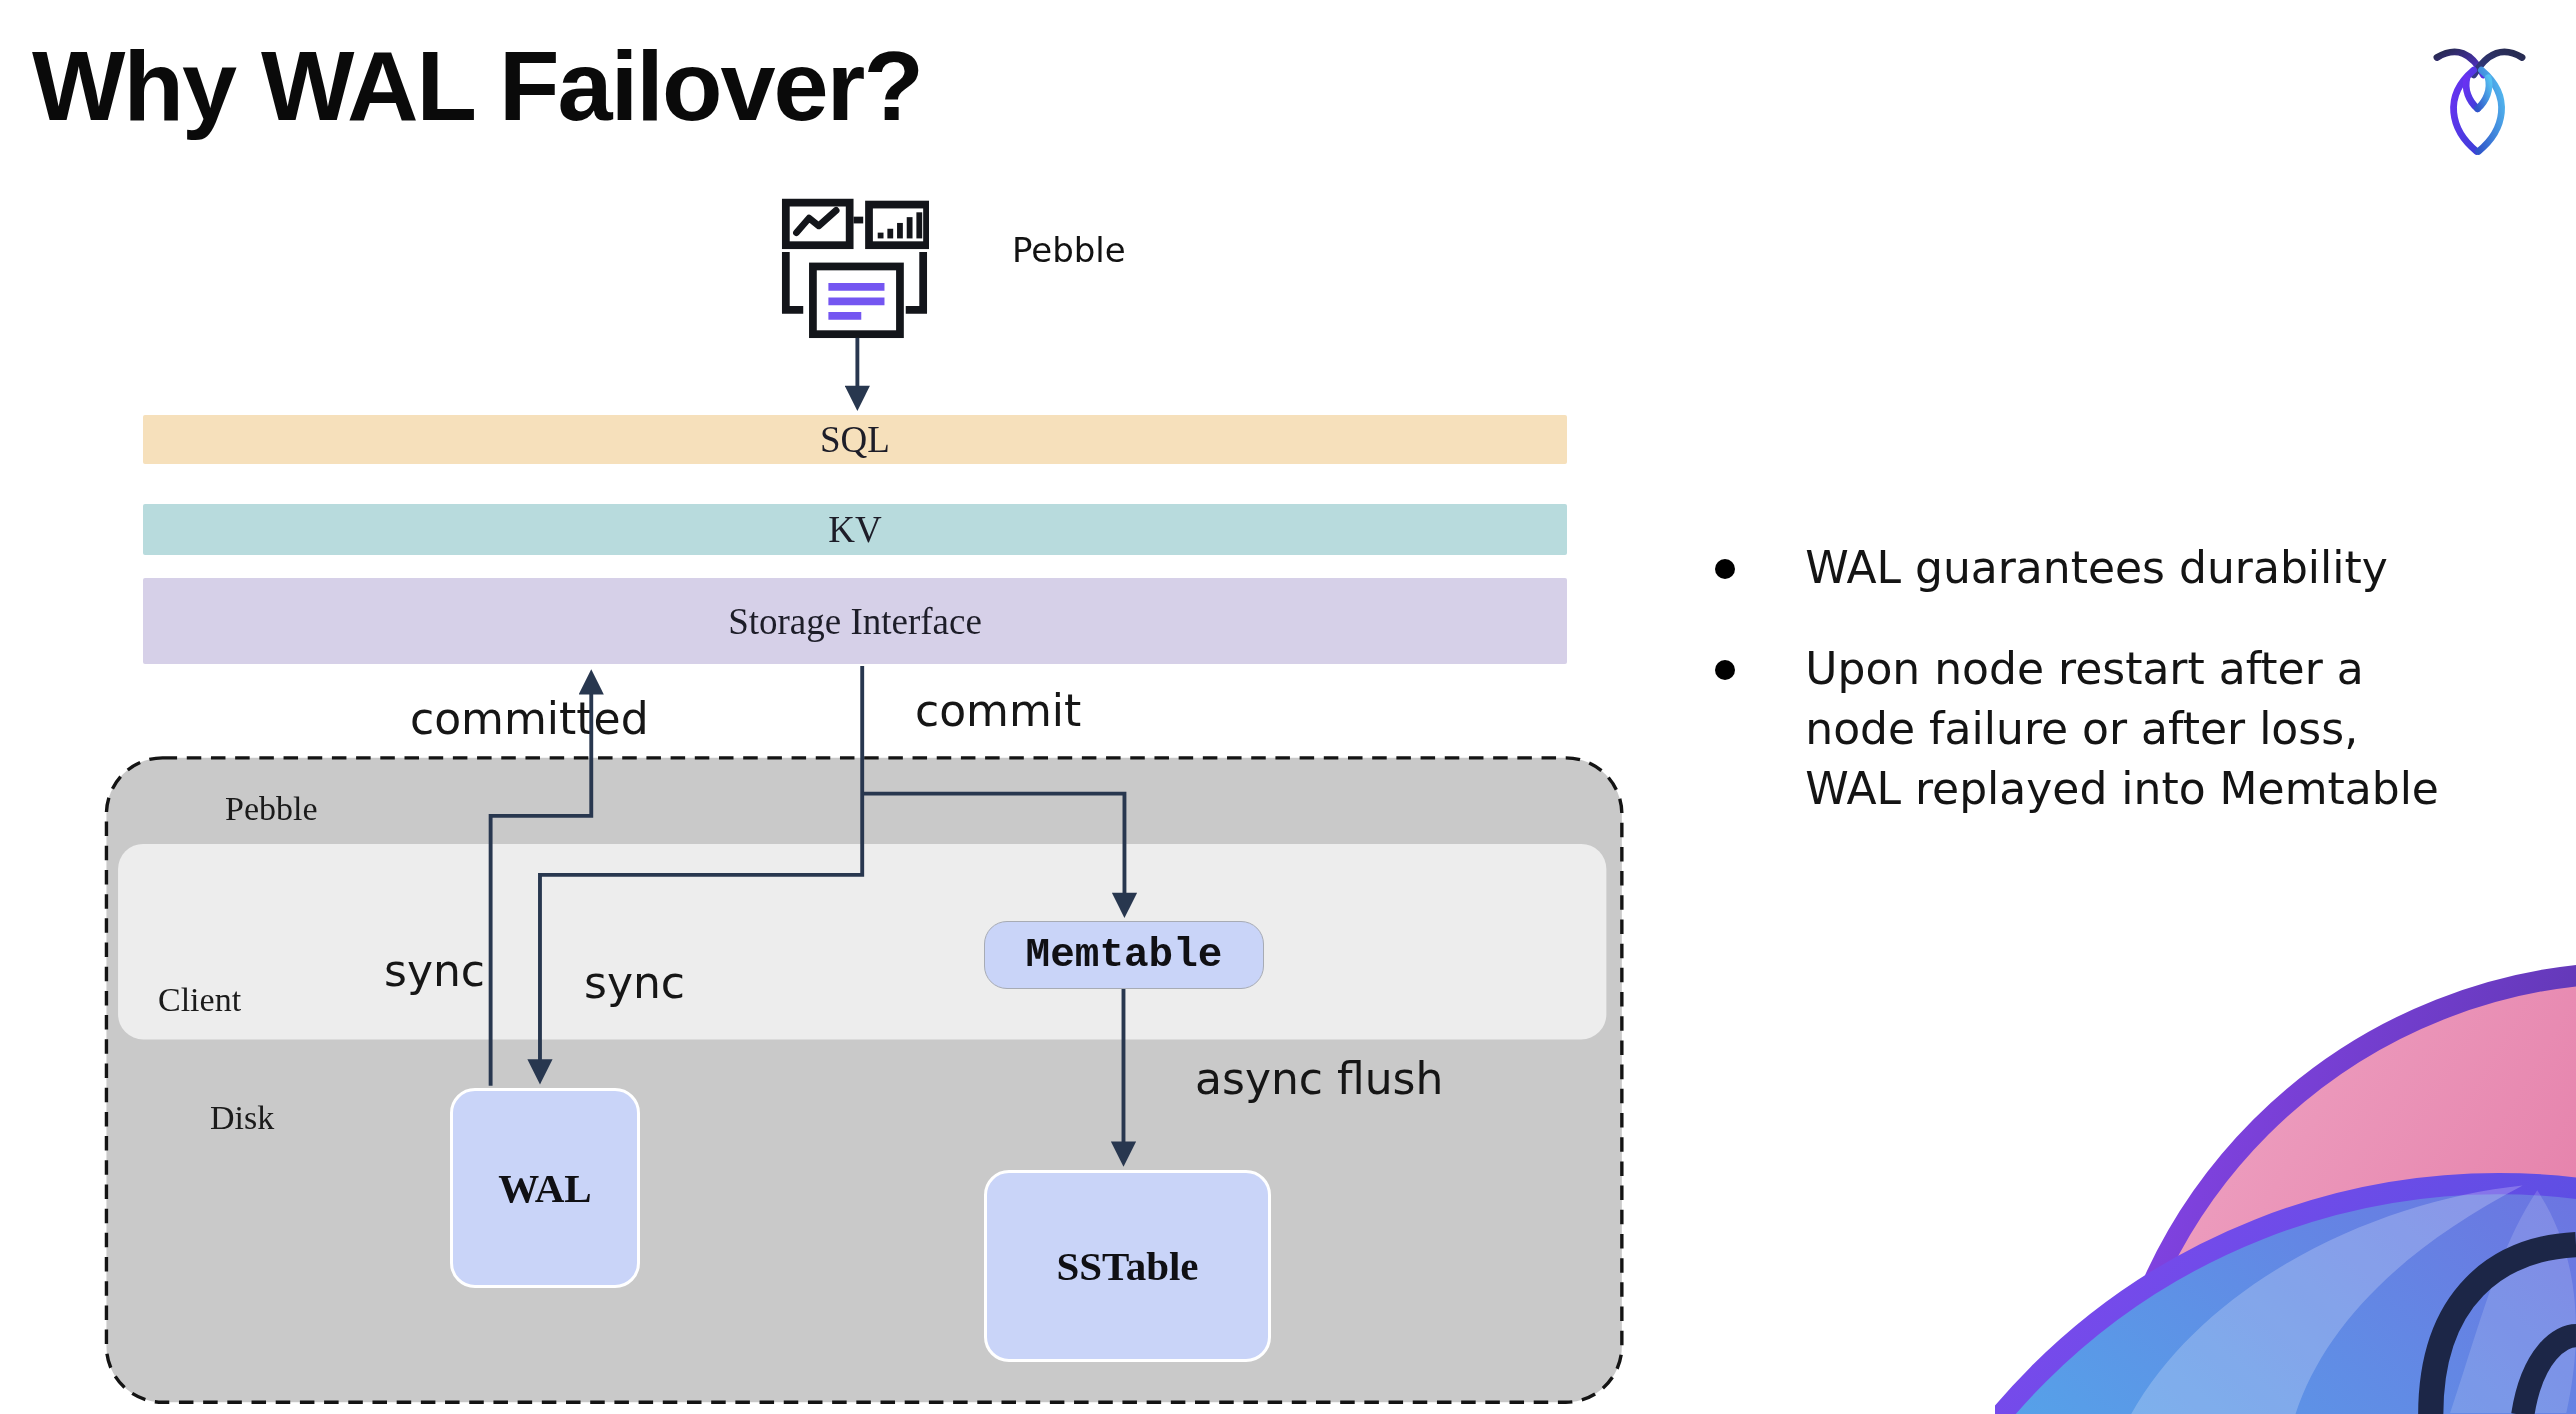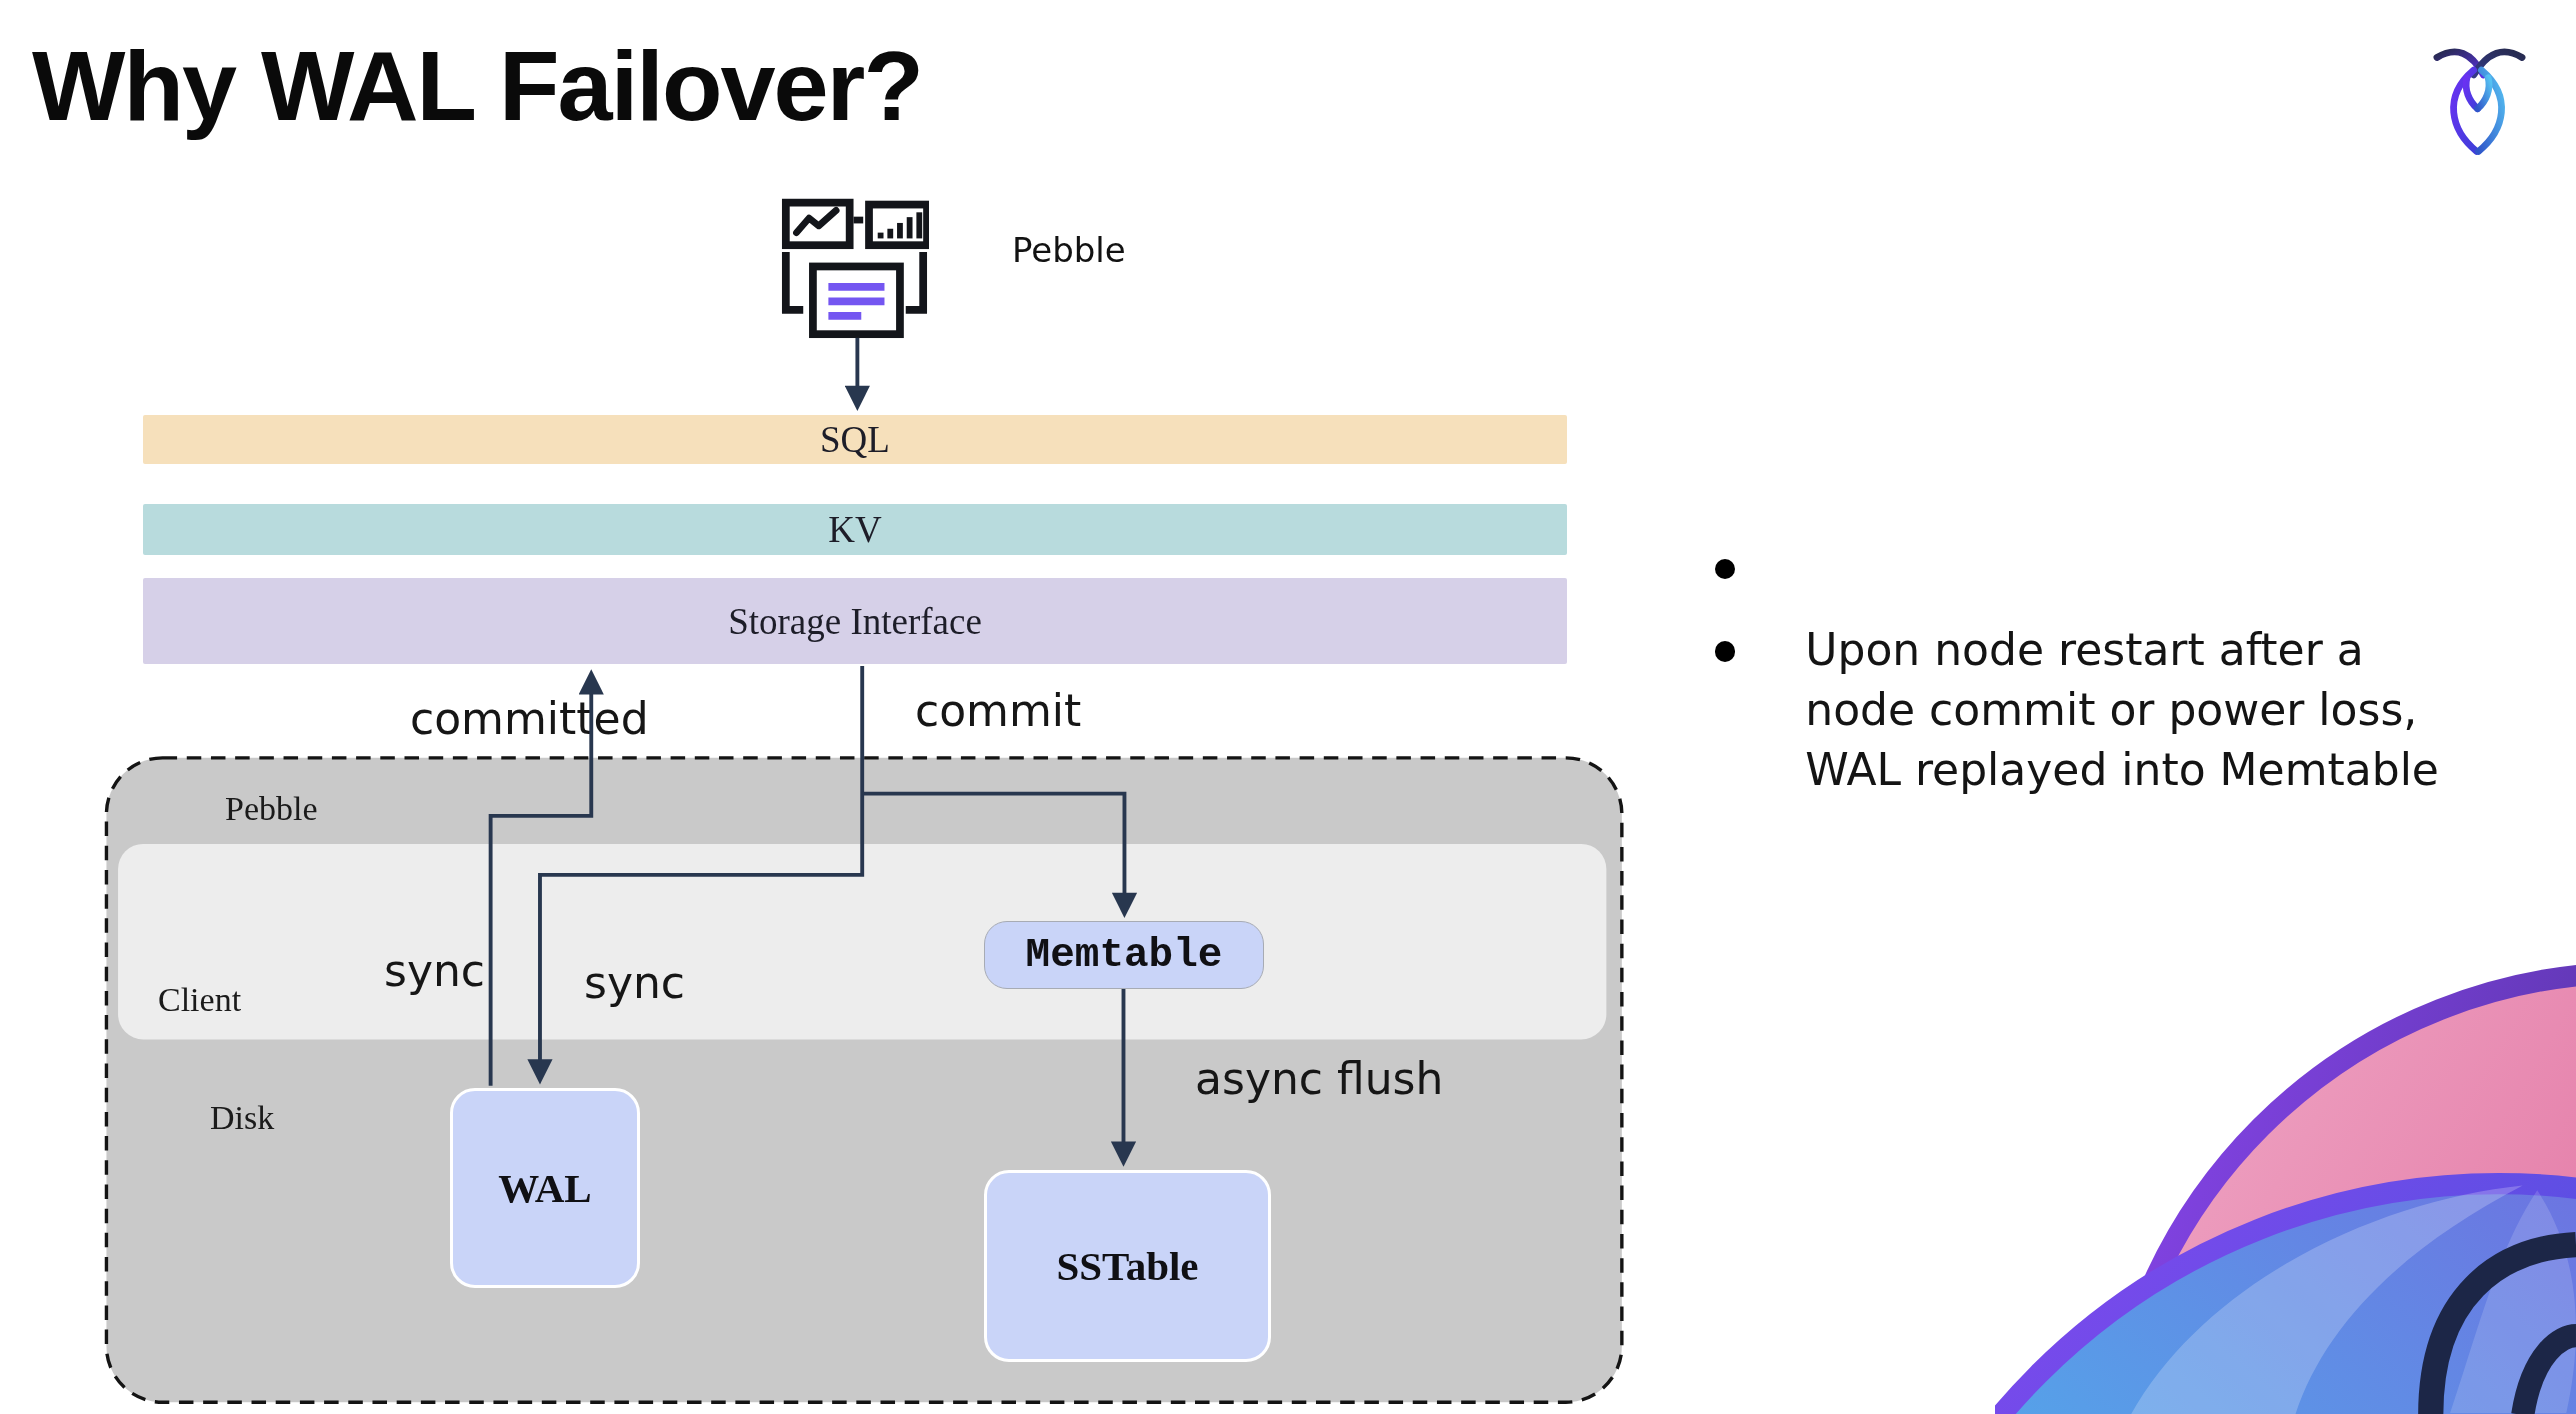--- a/index.html
+++ b/index.html
@@ -147,26 +147,29 @@
 
     <div class="edge-label el-committed">committed</div>
     <div class="edge-label el-commit">commit</div>
     <div class="edge-label el-sync-left">sync</div>
     <div class="edge-label el-sync-right">sync</div>
     <div class="edge-label el-async">async flush</div>
 
     <div class="bullets">
       <div class="bullet">
         <div class="dot"></div>
+        <div class="lines">
+          <div>WAL guarantees durability</div>
+        </div>
       </div>
       <div class="bullet">
         <div class="dot"></div>
         <div class="lines">
           <div>Upon node restart after a</div>
-          <div>node commit or power loss,</div>
+          <div>node failure or after loss,</div>
           <div>WAL replayed into Memtable</div>
         </div>
       </div>
     </div>
   </div>
 
   <svg class="arrows" viewBox="0 0 2662 1462">
     <defs>
       <marker id="ah" viewBox="0 0 10 10" refX="7.5" refY="5" markerWidth="30" markerHeight="26" markerUnits="userSpaceOnUse" orient="auto">
         <path d="M0,0 L10,5 L0,10 Z" fill="#28374f"></path>

